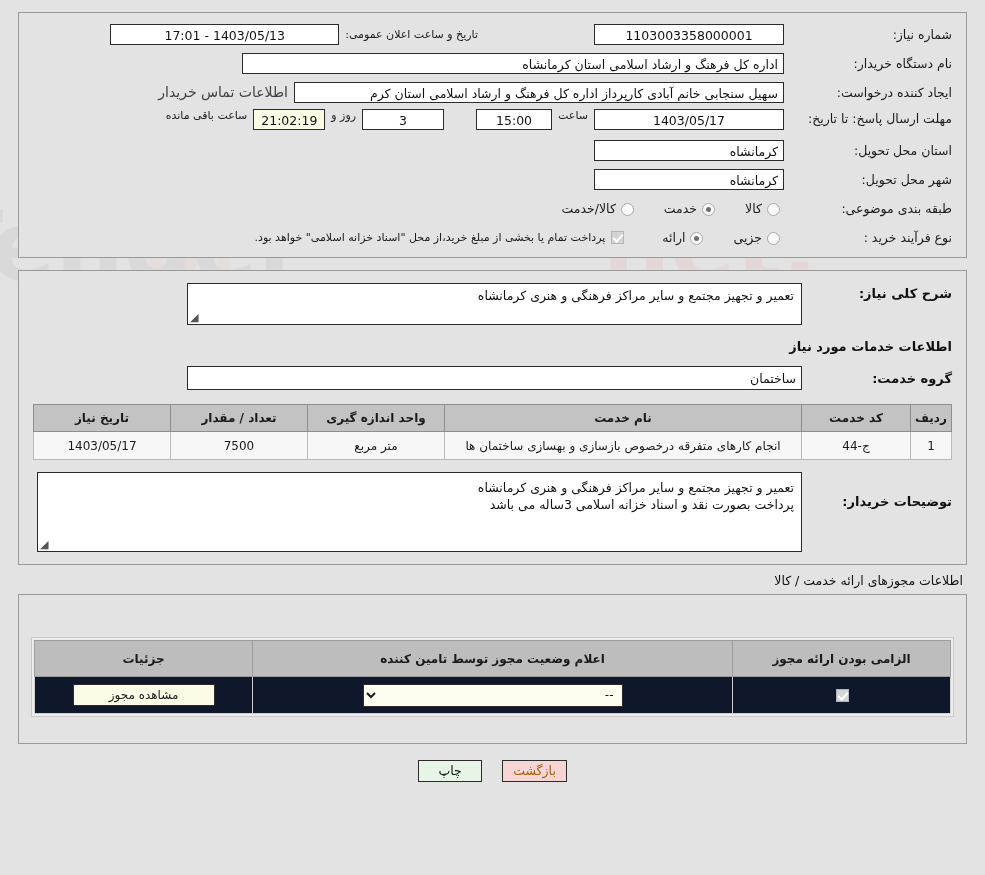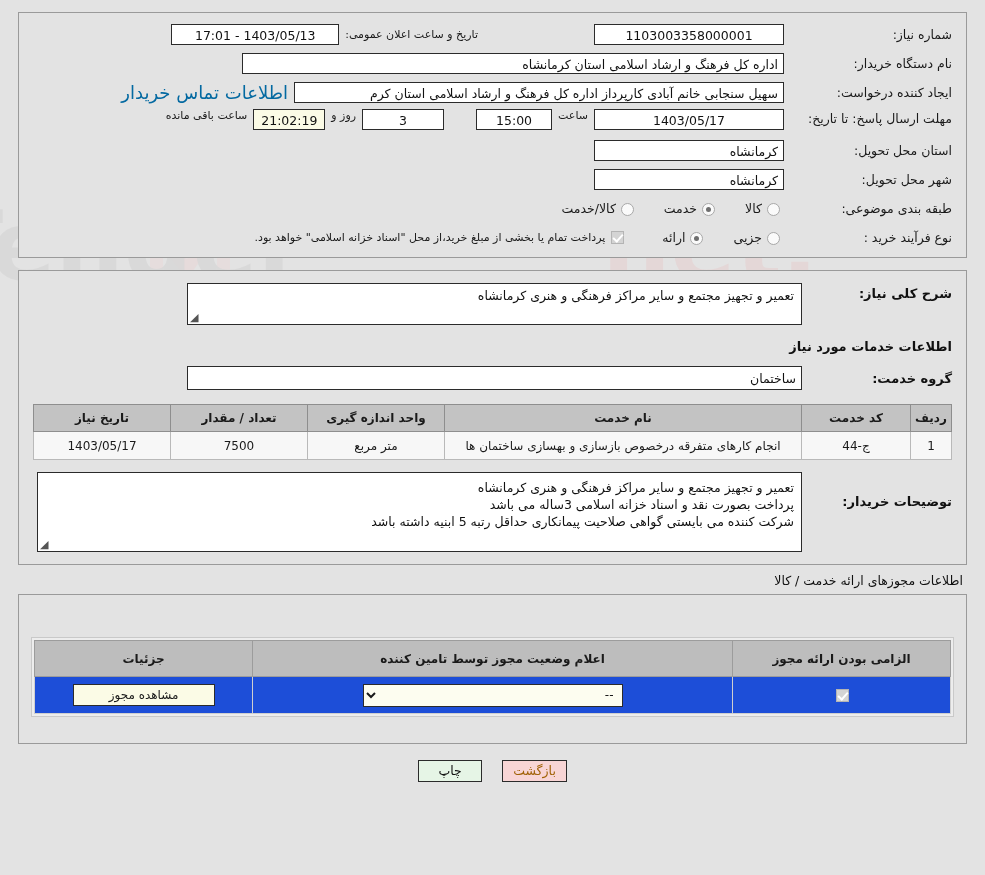--- a/index.html
+++ b/index.html
@@ -88,22 +88,22 @@
   .tbox.right { text-align: right; }
   .tbox.cream { background: #fbfbe6; }
 
   .plain {
     font-size: 11px;
     color: #1a1a1a;
     padding: 0 6px;
     white-space: nowrap;
   }
   .link {
-    color: #0369a1;
-    font-size: 18px;
+    color: #404040;
+    font-size: 14px;
     padding: 0 6px;
     cursor: pointer;
     white-space: nowrap;
   }
 
   
   .radio {
     width: 13px; height: 13px;
     border-radius: 50%;
     border: 1px solid #a8a8a8;
@@ -221,21 +221,21 @@
   }
   table.permits th {
     background: #bdbdbd;
     border: 1px solid #9c9c9c;
     height: 33px;
     font-weight: bold;
     color: #1a1a1a;
     text-align: center;
   }
   table.permits td {
-    background: #1d4ed8;
+    background: #0f172a;
     border: 1px solid #cfcfcf;
     height: 34px;
     text-align: center;
   }
 
   select.fake {
     width: 260px;
     height: 23px;
     background: #fdfdf0;
     border: 1px solid #2b2b2b;
@@ -303,21 +303,21 @@
 
   <div class="layer">
 
 
     <div class="panel tight" style="padding:9px 14px 6px 14px;">
 
       <div class="frow">
         <span class="flabel lbl-w">شماره نیاز:</span>
         <span class="tbox" style="width:190px;">1103003358000001</span>
         <span class="plain" style="margin-right:110px;">تاریخ و ساعت اعلان عمومی:</span>
-        <span class="tbox" style="width:168px;">1403/05/13 - 17:01</span>
+        <span class="tbox" style="width:229px;">1403/05/13 - 17:01</span>
       </div>
 
       <div class="frow">
         <span class="flabel lbl-w">نام دستگاه خریدار:</span>
         <span class="tbox right" style="width:542px;">اداره کل فرهنگ و ارشاد اسلامی استان کرمانشاه</span>
       </div>
 
       <div class="frow">
         <span class="flabel lbl-w">ایجاد کننده درخواست:</span>
         <span class="tbox right" style="width:490px;">سهیل سنجابی خانم آبادی کارپرداز اداره کل فرهنگ و ارشاد اسلامی استان کرم</span>
@@ -417,21 +417,20 @@
             <td>1403/05/17</td>
           </tr>
         </tbody>
       </table>
 
       <div style="display:flex;align-items:flex-start;margin-top:12px;">
         <span class="sec-strong" style="width:150px;padding-left:8px;box-sizing:border-box;padding-top:22px;">توضیحات خریدار:</span>
         <div class="tarea" style="width:765px;height:80px;padding-top:6px;">
           <div>تعمیر و تجهیز مجتمع و سایر مراکز فرهنگی و هنری کرمانشاه</div>
           <div>پرداخت بصورت نقد و اسناد خزانه اسلامی 3ساله می باشد</div>
-          <div>شرکت کننده می بایستی گواهی صلاحیت پیمانکاری حداقل رتبه 5 ابنیه داشته باشد</div>
           <span class="grip">◣</span>
         </div>
       </div>
 
     </div>
 
     <div class="sec-plain" style="margin:8px 22px 6px 0;text-align:right;">اطلاعات مجوزهای ارائه خدمت / کالا</div>
 
     <div class="panel" style="margin-top:0;padding:10px 12px 14px 12px;">
       <div style="height:32px;"></div>

